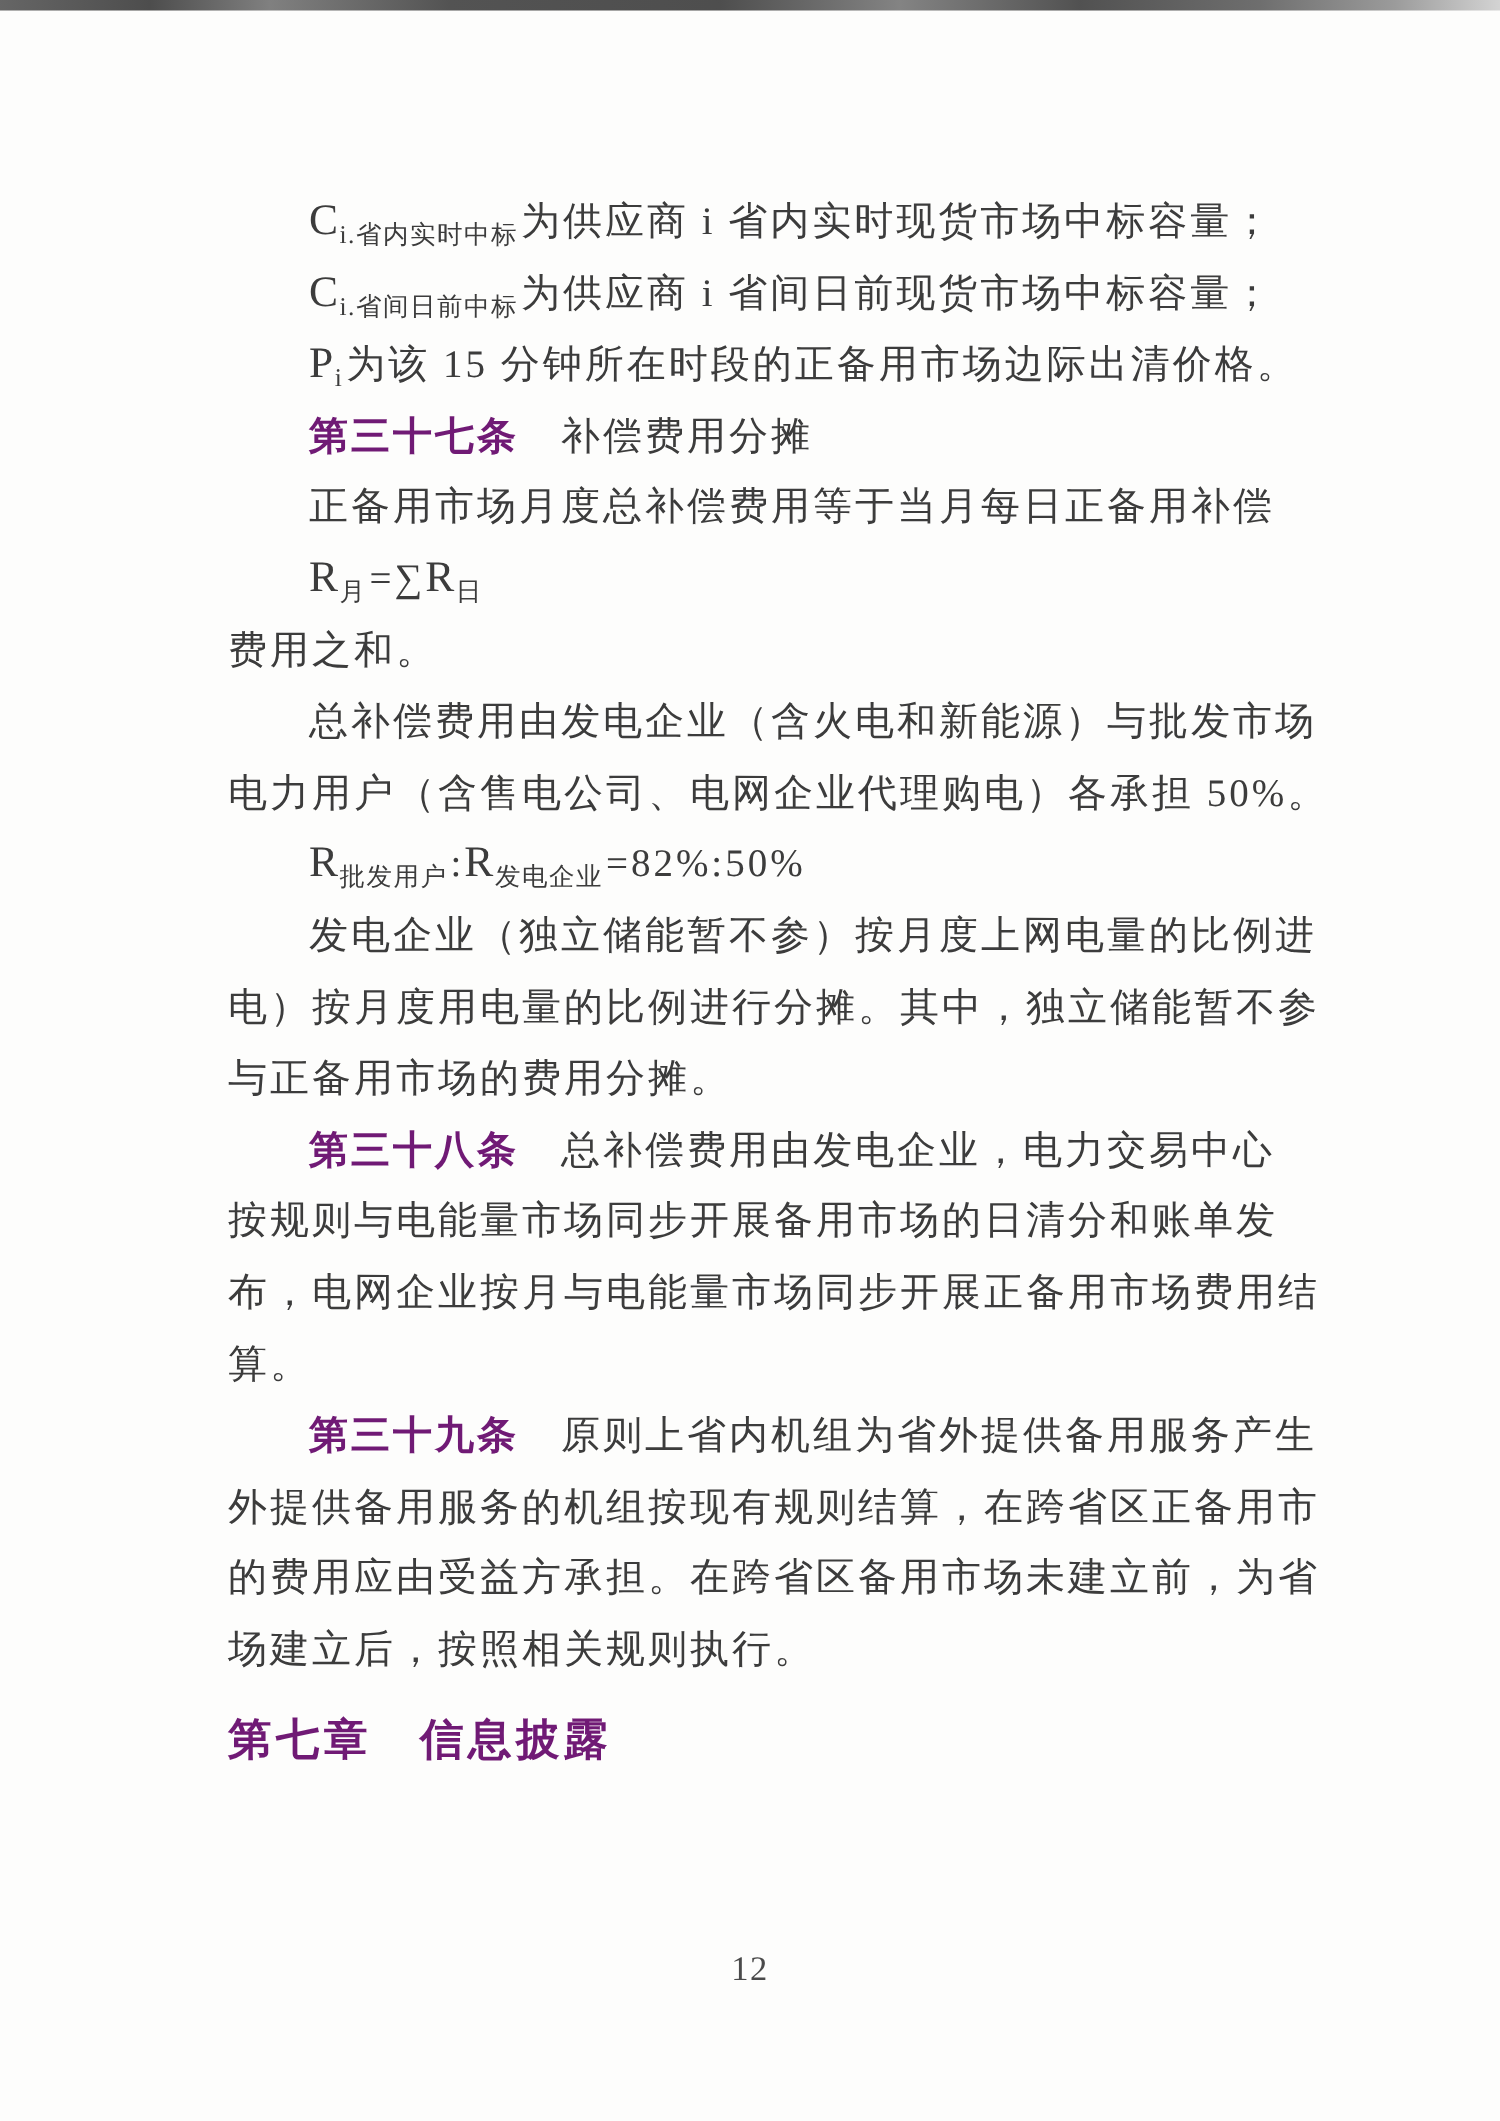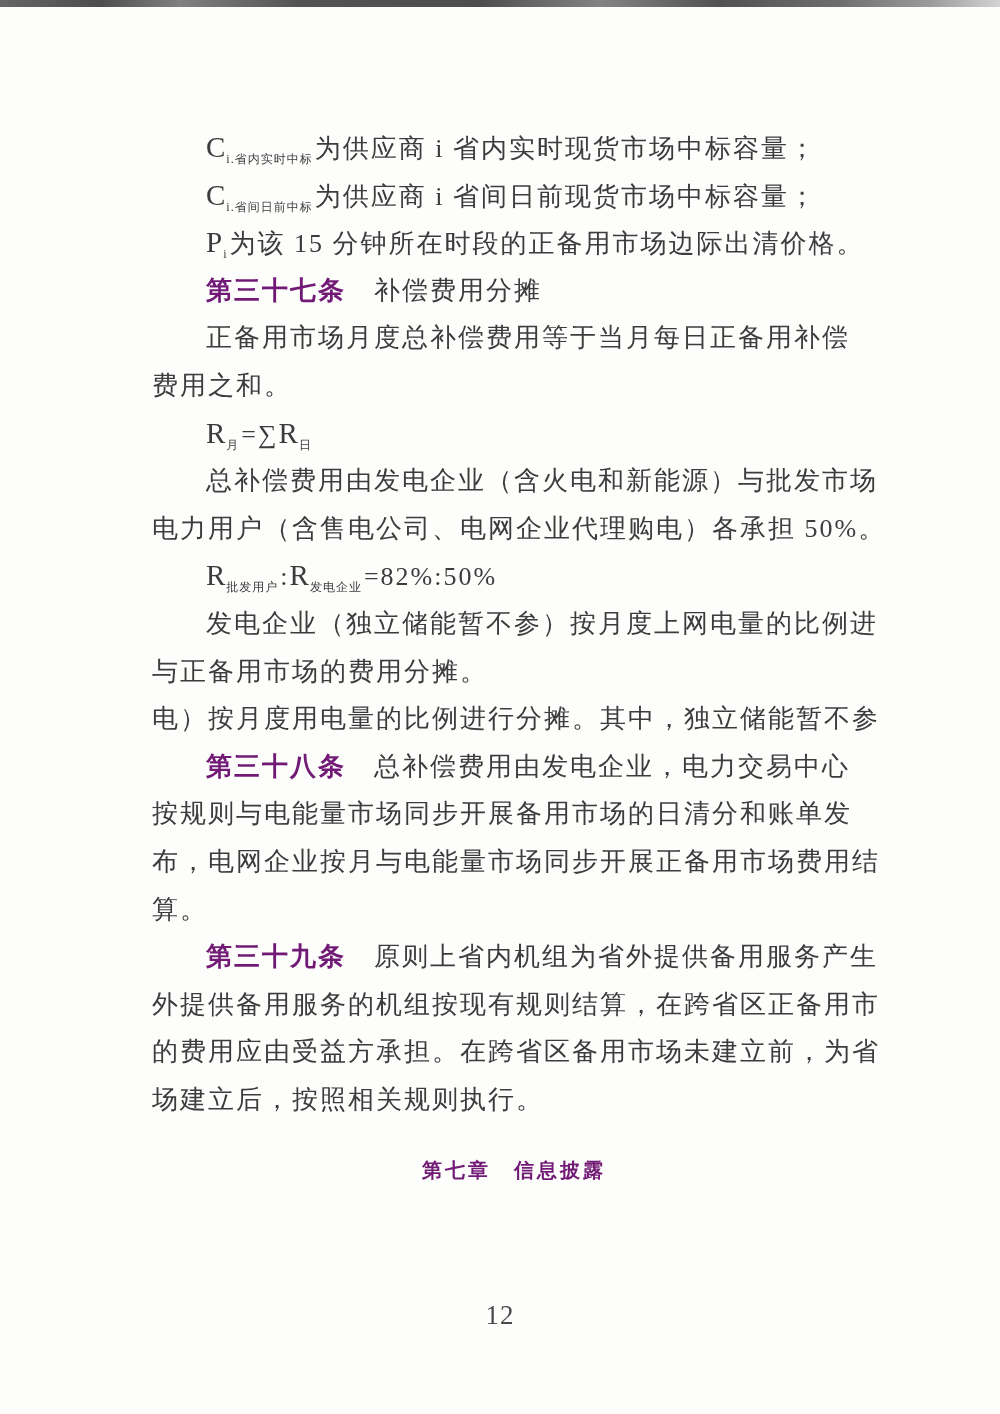--- a/index.html
+++ b/index.html
@@ -38,68 +38,68 @@
     height: 47.6px;
     line-height: 47.6px;
     font-size: 26px;
     letter-spacing: 2px;
     white-space: nowrap;
     text-align: left;
   }
   .line.indent { padding-left: 54px; }
   .line .bold { font-weight: bold; color: #701a75; }
   .line .sub {
-    font-size: 12px;
+    font-size: 17px;
     letter-spacing: 1px;
     vertical-align: -6px;
     padding: 0 2px 0 1px;
   }
   .line .var {
     font-size: 29px;
     letter-spacing: 0;
   }
   .line.chapter {
-    margin-top: 24px;
+    margin-top: 14px;
     padding-left: 0;
-    text-align: center;
-    font-size: 20px;
+    text-align: left;
+    font-size: 29px;
     letter-spacing: 3px;
     font-weight: bold;
     color: #333333;
   }
   .page-number {
     position: absolute;
     top: 1300px;
     left: 0;
     width: 100%;
     text-align: center;
-    font-size: 27px;
+    font-size: 23px;
     letter-spacing: 1px;
     color: #4a4a4a;
   }
 </style>
 </head>
 <body>
 
 <div class="page">
   <div class="scan-edge"></div>
   <div class="content">
       <div class="line indent"><span class="var">C</span><span class="sub">i.省内实时中标</span><span>为供应商 i 省内实时现货市场中标容量；</span></div>
       <div class="line indent"><span class="var">C</span><span class="sub">i.省间日前中标</span><span>为供应商 i 省间日前现货市场中标容量；</span></div>
       <div class="line indent"><span class="var">P</span><span class="sub">i</span><span>为该 15 分钟所在时段的正备用市场边际出清价格。</span></div>
       <div class="line indent"><span class="bold">第三十七条</span><span>　补偿费用分摊</span></div>
       <div class="line indent"><span>正备用市场月度总补偿费用等于当月每日正备用补偿</span></div>
+      <div class="line indent"><span class="var">R</span><span class="sub">月</span><span>=∑</span><span class="var">R</span><span class="sub">日</span></div>
       <div class="line"><span>费用之和。</span></div>
-      <div class="line indent"><span class="var">R</span><span class="sub">月</span><span>=∑</span><span class="var">R</span><span class="sub">日</span></div>
       <div class="line indent"><span>总补偿费用由发电企业（含火电和新能源）与批发市场</span></div>
       <div class="line"><span>电力用户（含售电公司、电网企业代理购电）各承担 50%。</span></div>
       <div class="line indent"><span class="var">R</span><span class="sub">批发用户</span><span>:</span><span class="var">R</span><span class="sub">发电企业</span><span>=82%:50%</span></div>
       <div class="line indent"><span>发电企业（独立储能暂不参）按月度上网电量的比例进</span></div>
+      <div class="line"><span>电）按月度用电量的比例进行分摊。其中，独立储能暂不参</span></div>
       <div class="line"><span>与正备用市场的费用分摊。</span></div>
-      <div class="line"><span>电）按月度用电量的比例进行分摊。其中，独立储能暂不参</span></div>
       <div class="line indent"><span class="bold">第三十八条</span><span>　总补偿费用由发电企业，电力交易中心</span></div>
       <div class="line"><span>按规则与电能量市场同步开展备用市场的日清分和账单发</span></div>
       <div class="line"><span>布，电网企业按月与电能量市场同步开展正备用市场费用结</span></div>
       <div class="line"><span>算。</span></div>
       <div class="line indent"><span class="bold">第三十九条</span><span>　原则上省内机组为省外提供备用服务产生</span></div>
       <div class="line"><span>外提供备用服务的机组按现有规则结算，在跨省区正备用市</span></div>
       <div class="line"><span>的费用应由受益方承担。在跨省区备用市场未建立前，为省</span></div>
       <div class="line"><span>场建立后，按照相关规则执行。</span></div>
       <div class="line chapter"><span class="bold">第七章　信息披露</span></div>
     </div>

